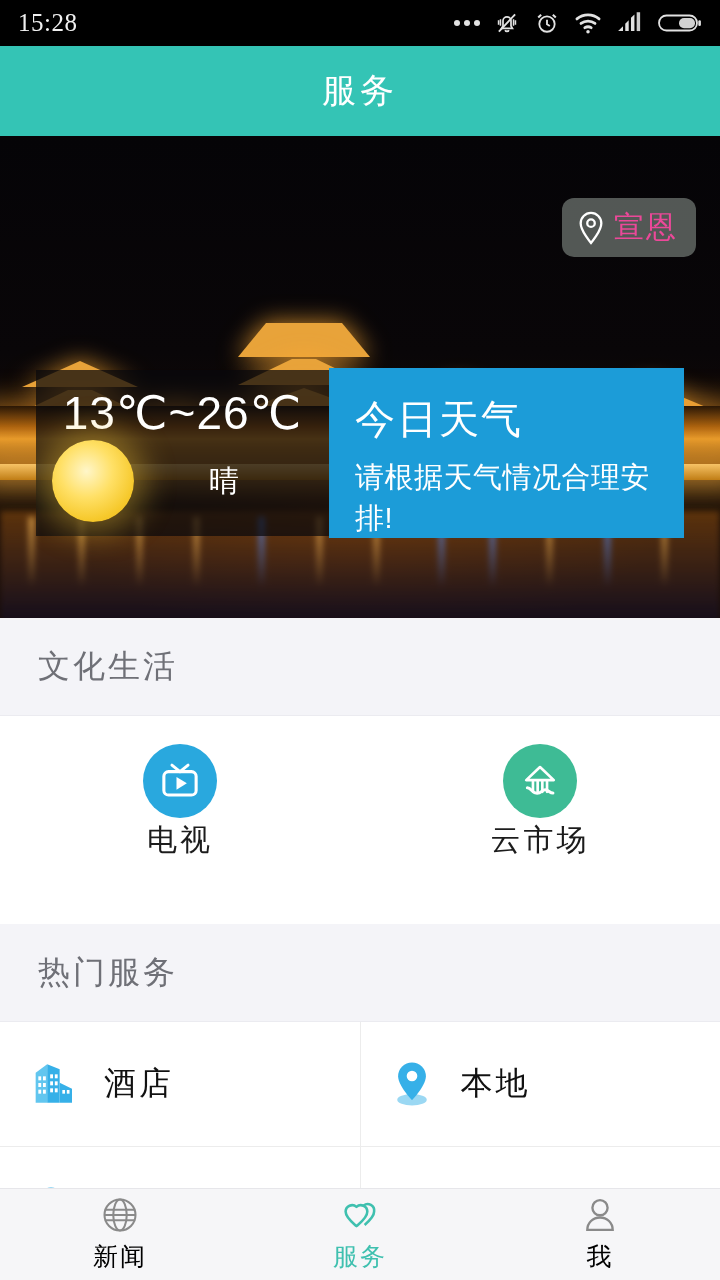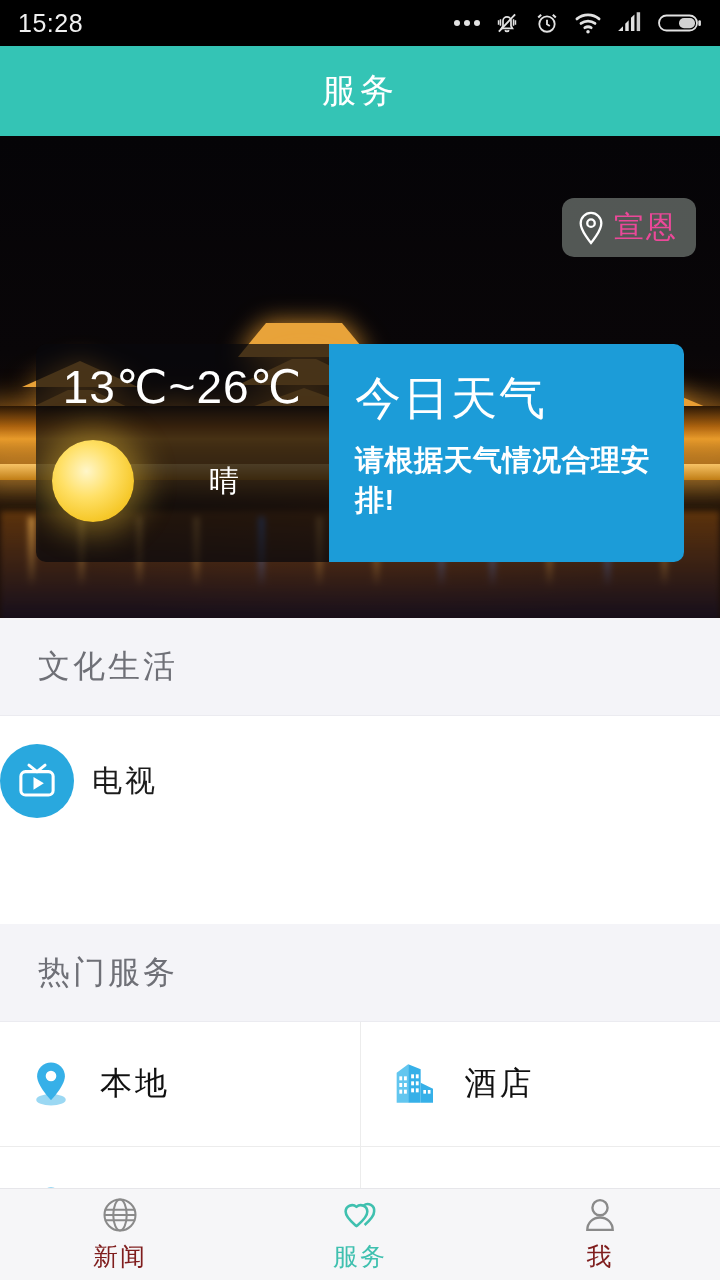--- a/index.html
+++ b/index.html
@@ -7,21 +7,21 @@
   body {
     font-family:"Liberation Sans","DejaVu Sans",sans-serif;
     background:#ffffff; overflow:hidden; position:relative;
   }
 
   
   .statusbar{
     height:46px; background:#000; display:flex; align-items:center;
     padding:0 18px; color:#e8e8e8;
   }
-  .status-time{ font-size:25px; letter-spacing:.5px; color:#f0f0f0; }
+  .status-time{ font-size:25px; letter-spacing:.5px; color:#f0f0f0;font-family:Liberation Serif, serif; }
   .status-icons{ margin-left:auto; display:flex; align-items:center; gap:14px; }
   .dots{ display:flex; gap:4px; }
   .dots i{ width:6px;height:6px;border-radius:50%;background:#e2e2e2;display:block; }
 
   
   .titlebar{
     height:90px; background:#34c4b5; display:flex; align-items:center;
     justify-content:center;
   }
   .titlebar .t{ color:#fff; font-size:34px; letter-spacing:4px; }
@@ -63,69 +63,69 @@
   .loc-pill{
     position:absolute; right:24px; top:62px;
     background:rgba(105,112,108,.78); border-radius:12px;
     padding:9px 18px 9px 14px; display:flex; align-items:center; gap:8px;
   }
   .loc-pill .lbl{ color:#ec4899; font-size:30px; letter-spacing:2px; }
 
   
   .weather{
     position:absolute; left:36px; right:36px; top:208px; height:218px;
-    display:flex; border-radius:10px; overflow:hidden;
+    display:flex; border-radius:10px; overflow:hidden;align-items:center;
   }
   .w-left{
     width:45.2%; background:rgba(8,8,12,.72); padding:16px 0 0 0;
     display:flex; flex-direction:column;
   }
   .w-temp{ color:#fff; font-size:46px; text-align:center; letter-spacing:1px; font-weight:400; }
   .w-row{ display:flex; align-items:center; flex:1; padding:0 10px 14px 12px; }
   .sun{
     width:82px; height:82px; border-radius:50%;
     background:radial-gradient(circle at 42% 38%, #fff6c9 0%, #ffe066 38%, #f6c92c 70%, #e9ae14 100%);
     box-shadow:0 0 30px 12px rgba(250,205,60,.38); flex:0 0 auto; margin-left:4px;
   }
   .w-mid{ flex:1; display:flex; flex-direction:column; align-items:center; gap:8px; margin-left:-4px; }
   .w-cond{ color:#fff; font-size:30px; letter-spacing:1px; }
   .w-aqi{ background:#f5941f; color:#fff; font-size:27px; padding:3px 12px; border-radius:4px; letter-spacing:2px; }
   .w-right{
     flex:1; background:#1c9cd8; padding:24px 22px 0 26px; color:#fff;
   }
-  .w-title{ font-size:46px; letter-spacing:2px; margin-bottom:10px; }
-  .w-desc{ font-size:29px; line-height:1.38; letter-spacing:.5px;font-weight:bold; }
+  .w-title{ font-size:40px; letter-spacing:2px; margin-bottom:10px; }
+  .w-desc{ font-size:29px; line-height:1.38; letter-spacing:.5px; }
 
   
   .sec-head{
     height:98px; background:#f4f4f8; display:flex; align-items:center;
     padding-left:38px; border-bottom:1px solid #ebebf0;
   }
   .sec-head .h{ color:#6f7077; font-size:32px; letter-spacing:3px; }
 
   .hot{ background:#fff; height:208px; display:flex; align-items:flex-start; padding-top:28px; }
-  .hot-item{ flex:1; display:flex; align-items:center; gap:18px; }
+  .hot-item{ flex:1; display:flex; flex-direction:column; align-items:center; gap:2px; }
   .circ{ width:74px; height:74px; border-radius:50%; display:flex; align-items:center; justify-content:center; }
   .hot-label{ font-size:30px; color:#1c1c1c; letter-spacing:3px; }
 
   .grid{ background:#fff; }
   .grid-row{ display:flex; border-bottom:1px solid #ececec; }
   .grid-cell{
     flex:1; height:124px; display:flex; align-items:center; padding-left:28px; gap:26px;
   }
   .grid-cell + .grid-cell{ border-left:1px solid #ececec; }
   .grid-label{ font-size:32px; color:#111; letter-spacing:3px; }
 
   
   .tabbar{
     position:absolute; left:0; right:0; bottom:0; height:92px;
     background:#f6f6f8; border-top:1px solid #e6e6ea; display:flex;
   }
   .tab{ flex:1; display:flex; flex-direction:column; align-items:center; justify-content:center; gap:6px; }
-  .tab .tl{ font-size:25px; color:#7f1d1d; letter-spacing:2px; }
+  .tab .tl{ font-size:25px; color:#000000; letter-spacing:2px; }
   .tab.active .tl{ color:#3fc0af; }
 </style>
 </head>
 <body>
 
 <div class="statusbar">
   <span class="status-time">15:28</span>
   <span class="status-icons">
     <span class="dots">
         <i></i>
@@ -248,35 +248,37 @@
       <svg width="44" height="44" viewBox="0 0 30 30">
         <path d="M9.5 4.2 15 8.6l5.5-4.4" fill="none" stroke="#fff" stroke-width="2" stroke-linecap="round"></path>
         <rect x="4" y="8.6" width="22" height="16" rx="3.2" fill="none" stroke="#fff" stroke-width="2.1"></rect>
         <path d="M12.6 12.3v8.6l7.1-4.3z" fill="#fff"></path>
       </svg>
     </span>
     <span class="hot-label">电视</span>
   </div>
 
 
+  <div class="hot-item">
+    <span class="circ" style="background:#3ebb95">
+      <svg width="44" height="44" viewBox="0 0 30 30">
+        <path d="M15 5.5 5.6 14.4h18.8z" fill="none" stroke="#fff" stroke-width="1.8" stroke-linejoin="round"></path>
+        <path d="M10.2 15.4v7M13.4 15.4v7M16.6 15.4v7M19.8 15.4v7" stroke="#fff" stroke-width="1.8" stroke-linecap="round"></path>
+        <path d="M6.4 19.6c2.6 0 3.2 3.8 6.6 3.8 3 0 3.3-2.4 5.6-2.4 2.2 0 3 2.2 5.2 2.2" fill="none" stroke="#fff" stroke-width="2.1" stroke-linecap="round"></path>
+      </svg>
+    </span>
+    <span class="hot-label">云市场</span>
+  </div>
 </div>
 
 <div class="sec-head">
   <span class="h">热门服务</span>
 </div>
 <div class="grid">
   <div class="grid-row">
-    <div class="grid-cell">
-      <svg width="46" height="48" viewBox="0 0 26 28">
-        <ellipse cx="13" cy="23.2" rx="8.6" ry="3.3" fill="#9bd8f3"></ellipse>
-        <path d="M13 1.4a8.1 8.1 0 0 0-8.1 8.1c0 5.6 8.1 14 8.1 14s8.1-8.4 8.1-14A8.1 8.1 0 0 0 13 1.4z" fill="#36b0e8"></path>
-        <circle cx="13" cy="9.3" r="3.1" fill="#fff"></circle>
-      </svg>
-      <span class="grid-label">本地</span>
-    </div>
     <div class="grid-cell">
       <svg width="50" height="48" viewBox="0 0 30 28">
         <path d="M11.5 2.2 19 5.1v20.2h-7.5z" fill="#36b0e8"></path>
         <path d="M11.5 2.2 4.6 7.3v18h6.9z" fill="#62c6ef"></path>
         <path d="M19 13.2l7.4 3.6v8.5H19z" fill="#36b0e8"></path>
         <g fill="#fff">
           <rect x="6.2" y="9.4" width="1.7" height="2.4"></rect>
             <rect x="9" y="9.4" width="1.7" height="2.4"></rect>
           <rect x="6.2" y="13.4" width="1.7" height="2.4"></rect>
             <rect x="9" y="13.4" width="1.7" height="2.4"></rect>
@@ -287,20 +289,28 @@
           <rect x="13.3" y="12.4" width="1.7" height="2.4"></rect>
             <rect x="16.1" y="12.4" width="1.7" height="2.4"></rect>
           <rect x="13.3" y="16.6" width="1.7" height="2.4"></rect>
             <rect x="16.1" y="16.6" width="1.7" height="2.4"></rect>
           <rect x="20.6" y="17.6" width="1.6" height="2.2"></rect>
             <rect x="23.3" y="17.6" width="1.6" height="2.2"></rect>
         </g>
       </svg>
       <span class="grid-label">酒店</span>
     </div>
+    <div class="grid-cell">
+      <svg width="46" height="48" viewBox="0 0 26 28">
+        <ellipse cx="13" cy="23.2" rx="8.6" ry="3.3" fill="#9bd8f3"></ellipse>
+        <path d="M13 1.4a8.1 8.1 0 0 0-8.1 8.1c0 5.6 8.1 14 8.1 14s8.1-8.4 8.1-14A8.1 8.1 0 0 0 13 1.4z" fill="#36b0e8"></path>
+        <circle cx="13" cy="9.3" r="3.1" fill="#fff"></circle>
+      </svg>
+      <span class="grid-label">本地</span>
+    </div>
   </div>
   <div class="grid-row">
     <div class="grid-cell">
       <svg width="46" height="48" viewBox="0 0 26 28">
         <path d="M13 1.4a8.1 8.1 0 0 0-8.1 8.1c0 5.6 8.1 14 8.1 14s8.1-8.4 8.1-14A8.1 8.1 0 0 0 13 1.4z" fill="#36b0e8"></path>
         <circle cx="13" cy="9.3" r="3.1" fill="#fff"></circle>
       </svg>
       <span class="grid-label"></span>
     </div>
     <div class="grid-cell">

